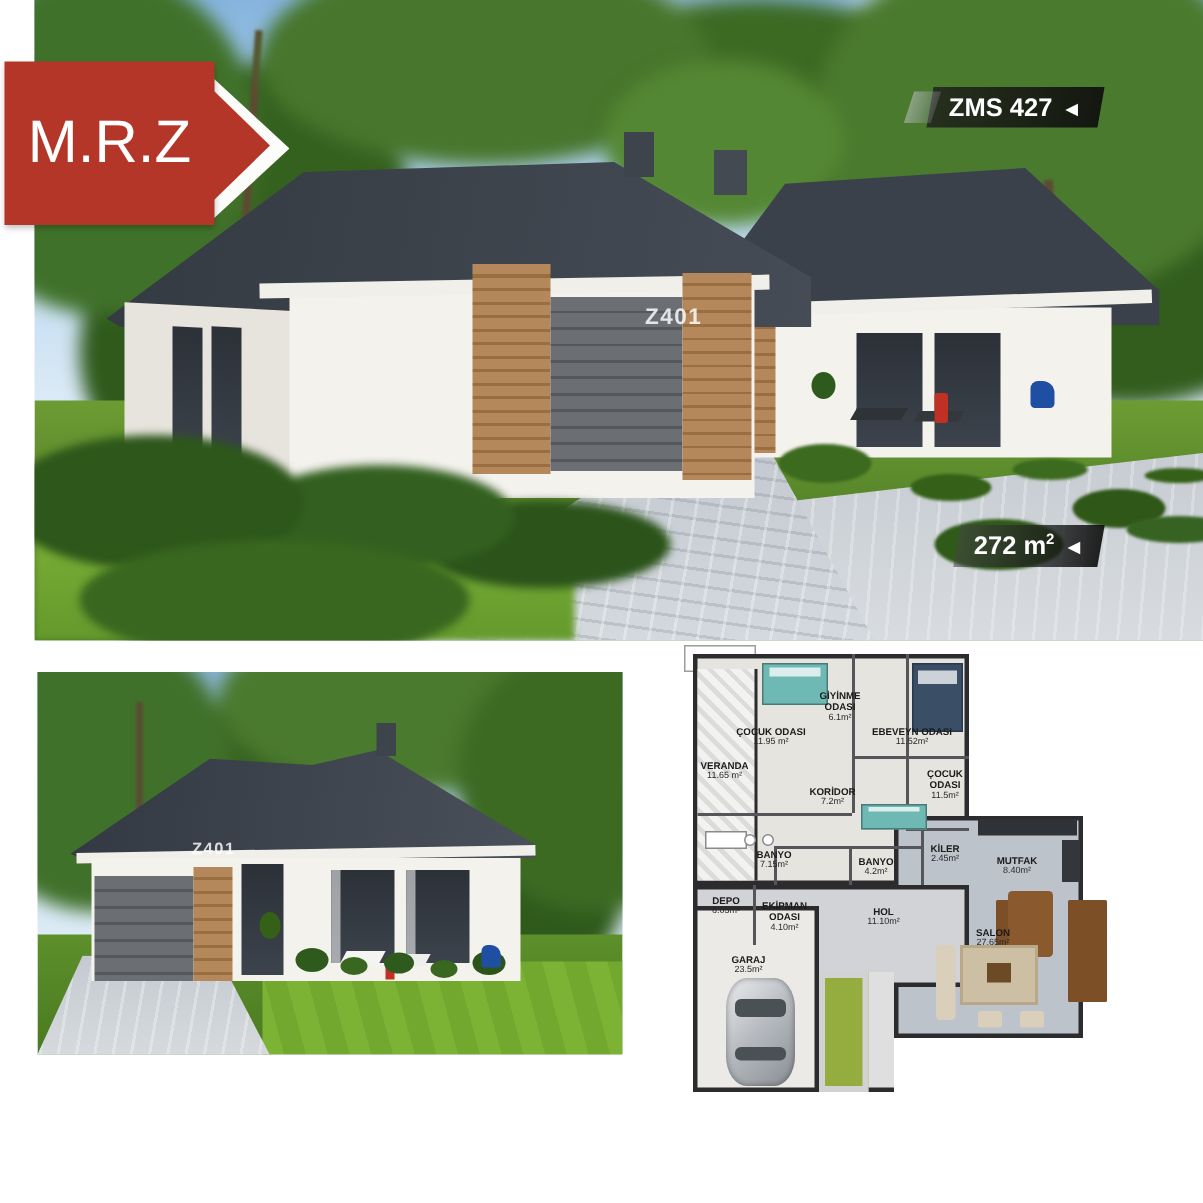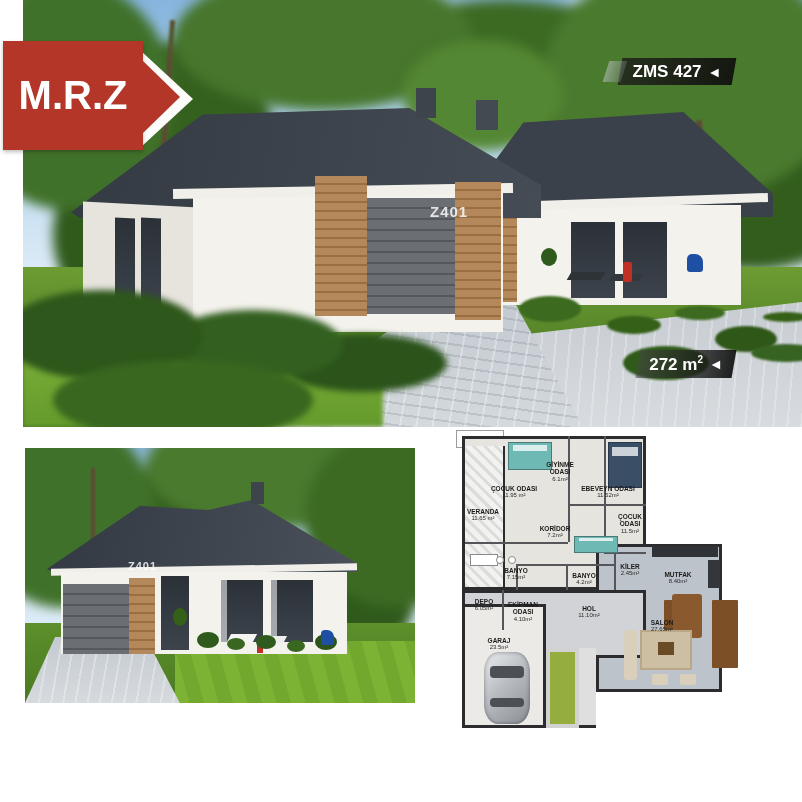--- a/index.html
+++ b/index.html
@@ -39,21 +39,21 @@
   
   .wm{position:absolute;color:rgba(255,255,255,.82);font-weight:700;letter-spacing:1px}
 
   
   .badge-white-arrow{position:absolute;left:141px;top:51px;width:52px;height:96px;background:#fcfcfb;
     clip-path:polygon(0 0,100% 50%,0 100%);filter:drop-shadow(1px 1px 2px rgba(0,0,0,.2))}
   .badge-rect{position:absolute;left:3px;top:41px;width:140px;height:109px;background:#b33628;
     display:flex;align-items:center;justify-content:center;box-shadow:0 2px 4px rgba(0,0,0,.25)}
   .badge-tri{position:absolute;left:142px;top:60px;width:38px;height:74px;background:#b33628;
     clip-path:polygon(0 0,100% 50%,0 100%)}
-  .badge-text{color:#fff;font-weight:700;font-size:40px;letter-spacing:0}
+  .badge-text{color:#fff;font-weight:400;font-size:40px;letter-spacing:0}
 
   
   .tag{position:absolute;display:flex;align-items:center;justify-content:center;color:#fff;font-weight:700}
   .tag-bg{position:absolute;left:0;top:0;width:100%;height:100%;transform:skewX(-10deg)}
   .tag-zms{left:620px;top:58px;width:114px;height:27px;font-size:17px}
   .tag-zms .tag-bg{background:linear-gradient(90deg,rgba(28,27,25,.78),rgba(15,15,14,.92))}
   .tag-accent{position:absolute;left:-14px;top:3px;width:18px;height:21px;transform:skewX(-18deg);
     background:linear-gradient(90deg,rgba(190,195,200,.55),rgba(120,125,130,.35))}
   .tag-area{left:638px;top:350px;width:96px;height:28px;font-size:17px}
   .tag-area .tag-bg{background:linear-gradient(90deg,rgba(70,70,70,.55),rgba(12,12,12,.9))}

